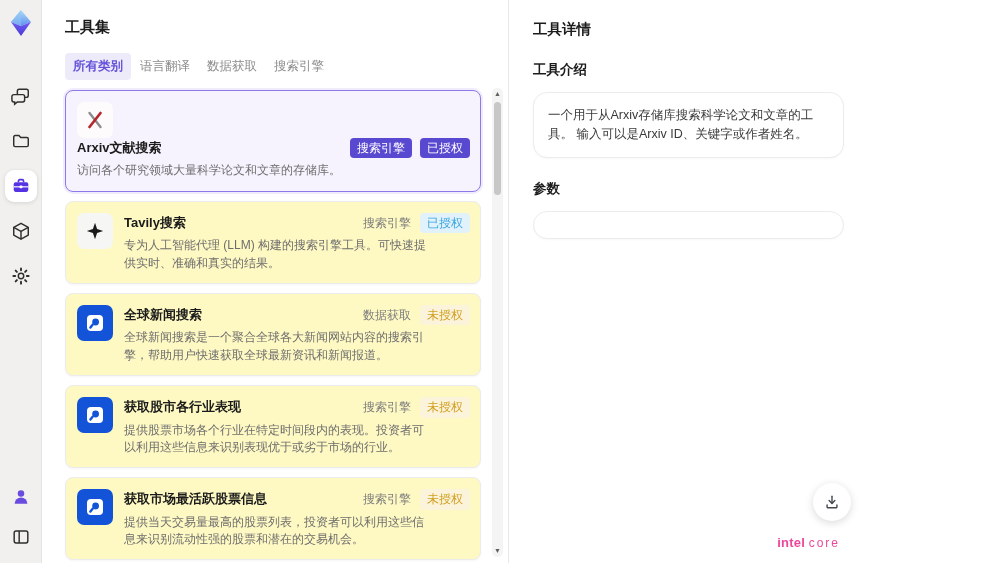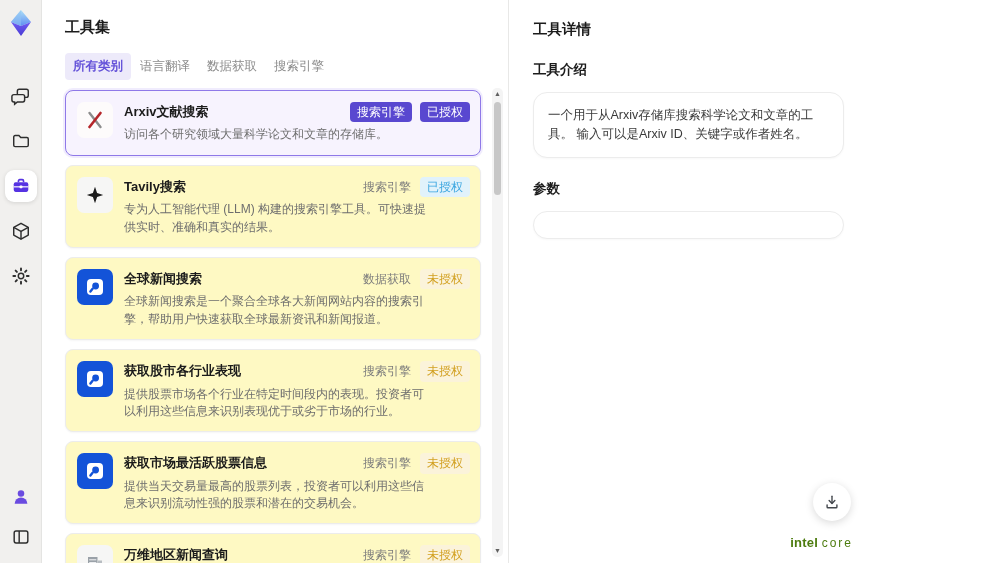--- a/index.html
+++ b/index.html
@@ -30,21 +30,21 @@
   .tabs { display:flex; gap:1px; margin-bottom:10px; font-size:12.5px; }
   .tab { padding:5px 8px; color:#8b8b8b; border-radius:4px; cursor:pointer; white-space:nowrap; }
   .tab.active { background:#edeafa; color:#6553d9; font-weight:bold; }
 
   .tool-list { width:416px; display:flex; flex-direction:column; gap:9px; }
   .tool-card {
     display:flex; padding:11px 10px 11px 11px; background:#fef9c3;
     border:1px solid #ececec; border-radius:8px; box-shadow:0 1px 2px rgba(0,0,0,.04);
     cursor:pointer;
   }
-  .tool-card.selected { border:1.5px solid #8f79e8; background:#f7f3fe; box-shadow:0 0 0 2px rgba(130,100,235,.12); }
+  .tool-card.selected { border:1.5px solid #8f79e8; background:#f7f3fe; box-shadow:0 0 0 2px rgba(130,100,235,.12);flex-direction:column; }
   .tool-icon {
     width:36px; height:36px; flex:none; margin-right:11px; border-radius:7px;
     background:#f6f6f5; display:flex; align-items:center; justify-content:center; overflow:hidden;
   }
   .tool-icon.blue { background:#1353d8; }
   .tool-body { flex:1; min-width:0; }
   .tool-head { display:flex; justify-content:space-between; align-items:flex-start; }
   .tool-name { font-size:13px; font-weight:bold; color:#1b1b1b; padding-top:1px; }
   .tool-tags { display:flex; gap:8px; flex:none; margin-left:8px; }
   .tag { font-size:12px; padding:3px 7px; border-radius:4px; white-space:nowrap; line-height:1.2; }
@@ -74,21 +74,21 @@
   .param-name { font-weight:bold; font-size:13px; color:#1b1b1b; }
   .param-type { color:#9b9b9b; font-size:11.5px; margin-left:7px; }
   .param-req { color:#e5484d; font-size:11.5px; margin-left:7px; }
   .param-desc { color:#555; font-size:12.5px; }
 
   .fab {
     position:absolute; right:17px; bottom:42px; width:38px; height:38px; border-radius:50%;
     background:#fff; box-shadow:0 2px 8px rgba(0,0,0,.15); display:flex; align-items:center; justify-content:center;
     cursor:pointer;
   }
-  .brand { position:absolute; right:15px; bottom:13px; color:#4d7c0f; font-size:13px; }
+  .brand { position:absolute; right:28px; bottom:13px; color:#ec4899; font-size:13px; }
   .brand .b1 { font-weight:bold; letter-spacing:.2px; }
   .brand .b2 { letter-spacing:2px; font-size:12px; }
 </style>
 </head>
 <body>
 
 <div class="app">
 
   <aside class="sidebar">
     <div class="logo">

